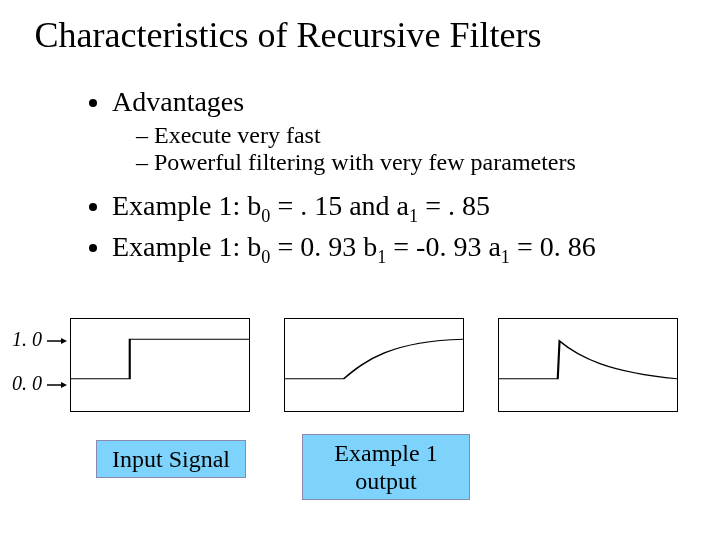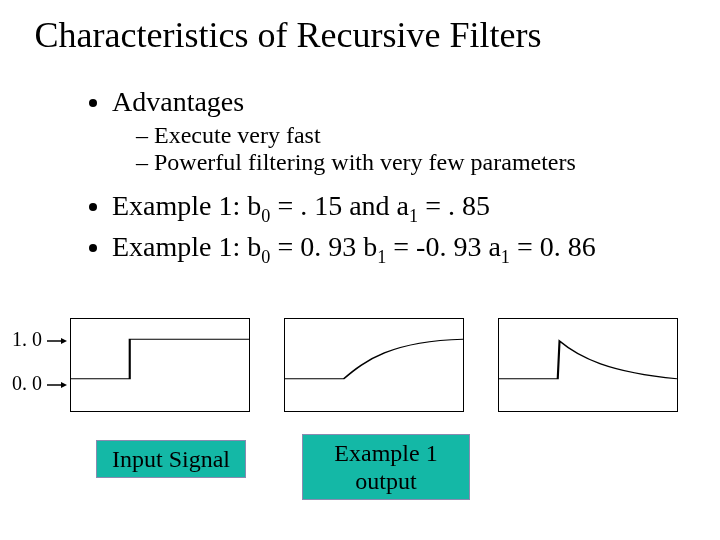--- a/index.html
+++ b/index.html
@@ -47,21 +47,21 @@
   ul.sub > li::before {
     content: "– ";
   }
   .sub0 { font-size: 65%; vertical-align: sub; }
   .axis-labels {
     position: absolute;
     left: 12px;
     top: 328px;
     font-size: 20px;
   }
-  .axis-labels div { height: 44px; line-height: 22px; }
+  .axis-labels div { height: 44px; line-height: 22px; font-style: italic; }
   .arrow {
     display: inline-block;
     vertical-align: middle;
   }
   .arrow svg { display: block; }
   .plot-row {
     position: absolute;
     top: 318px;
     left: 70px;
     width: 640px;
@@ -90,21 +90,21 @@
     left: 70px;
     width: 640px;
     height: 80px;
   }
   .cap {
     position: absolute;
     width: 160px;
     text-align: center;
     font-size: 24px;
     line-height: 28px;
-    background: #14b8a6; 
+    background: #7dd3fc; 
     border: 1px solid #8a8ab0;
     padding: 4px 6px;
     box-sizing: border-box;
   }
 </style>
 </head>
 <body>
 
 <div class="slide">
 

